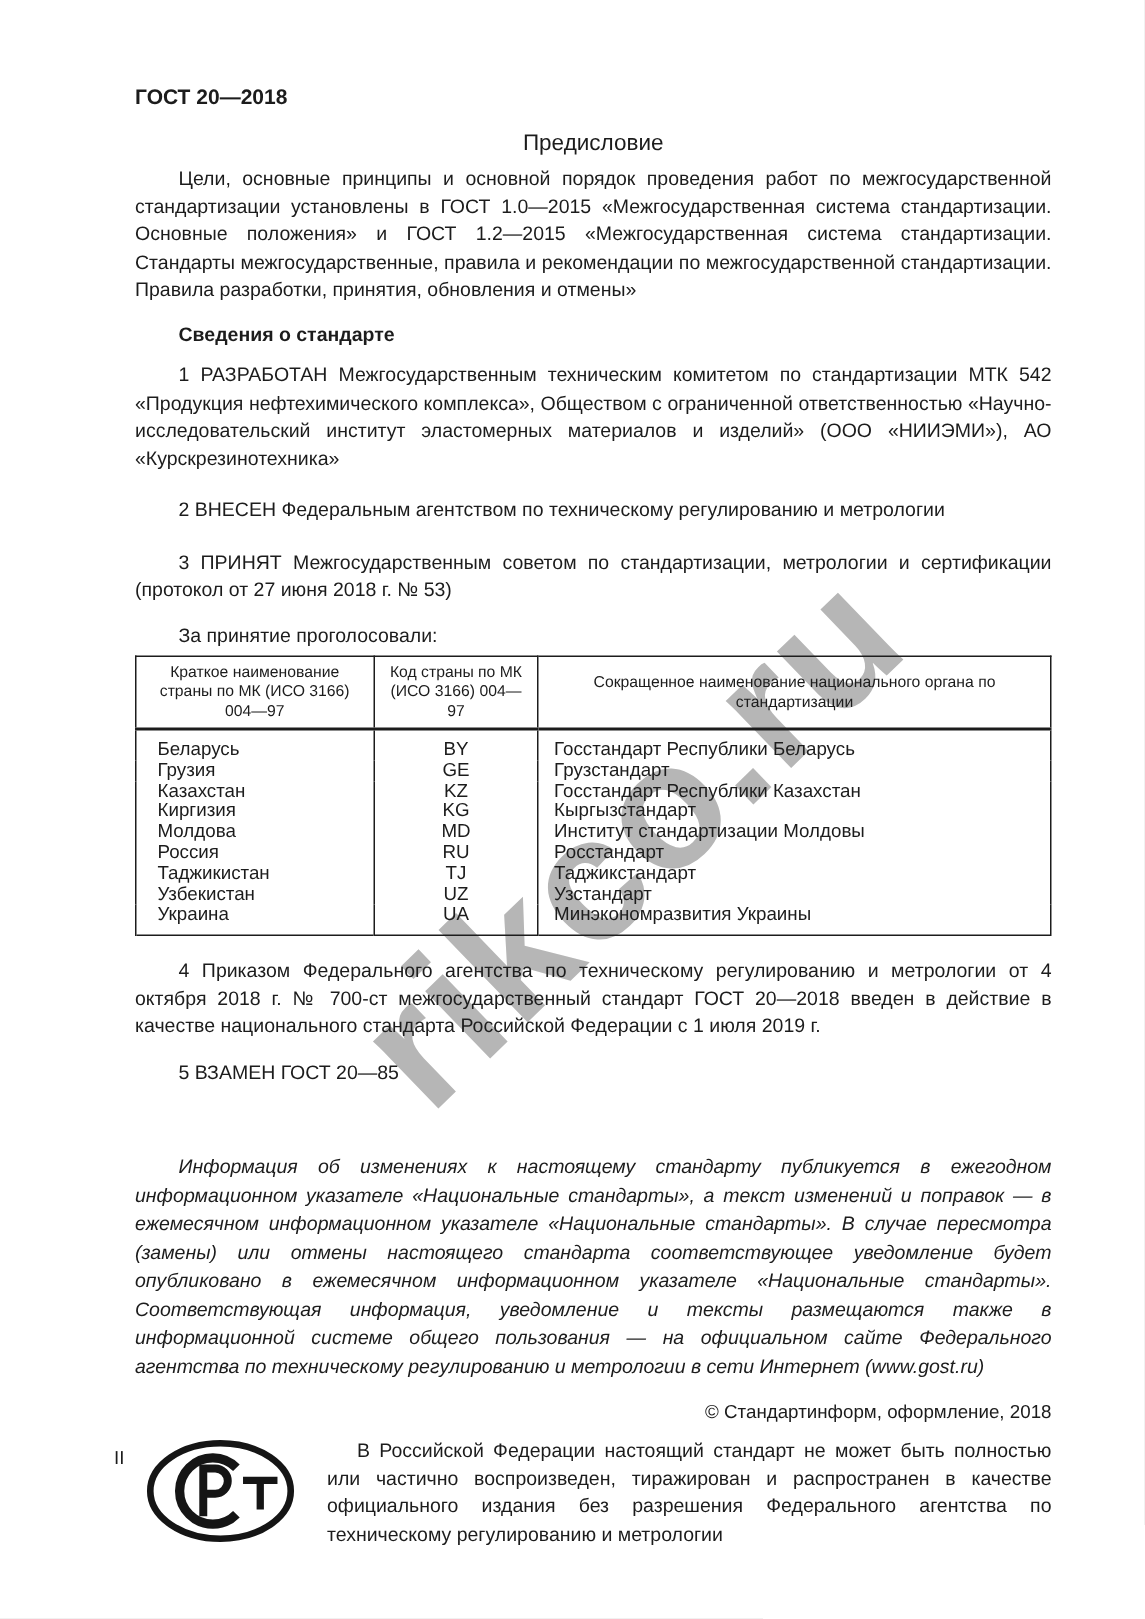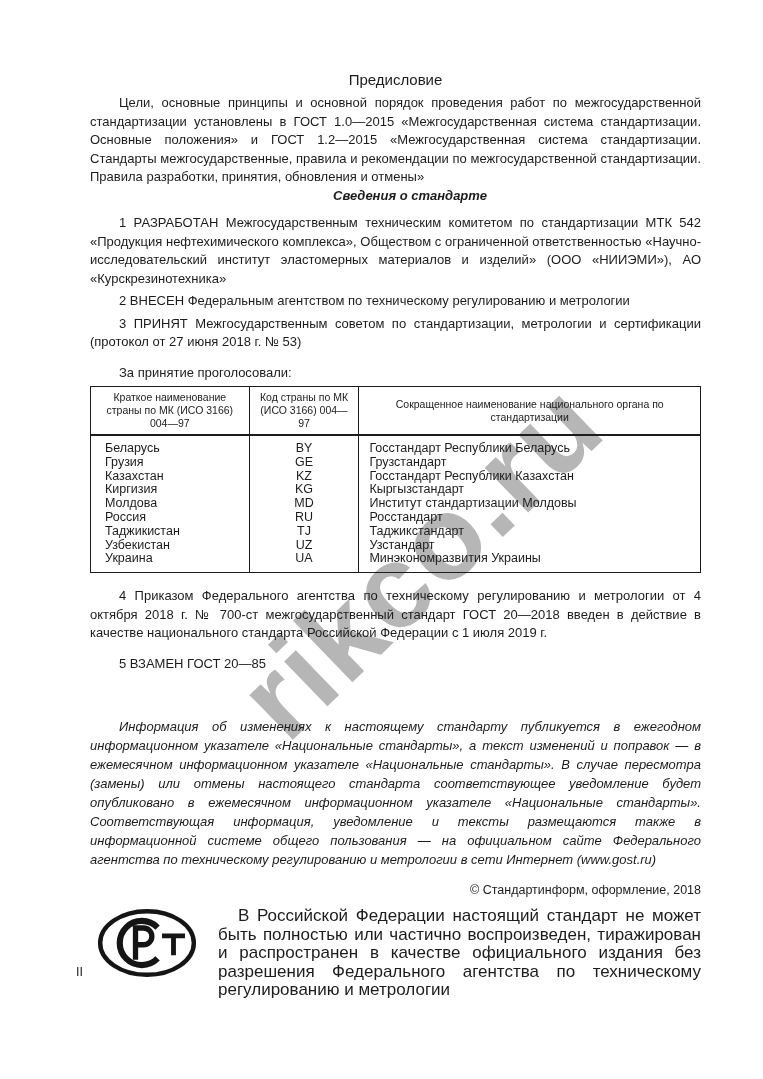--- a/index.html
+++ b/index.html
@@ -30,23 +30,23 @@
     padding: 56px 62px 0 90px;
   }
   .doc-number { font-size: 14px; font-weight: bold; }
   .title { font-size: 15px; font-weight: normal; text-align: center; margin: 15px 0 0 0; }
   .para {
     font-size: 13px; line-height: 18.5px;
     text-align: justify; margin: 0;
     text-indent: 29px;
   }
   .intro { margin-top: 6px; }
-  .info-heading { font-weight: bold; text-align: center; font-style: italic; }
+  .info-heading { margin-top: 11px; font-weight: bold; text-align: left; }
   .item1 { margin-top: 9px; }
-  .item  { margin-top: 4px; }
+  .item  { margin-top: 16px; }
   .vote-line { margin-top: 12px; text-align: left; }
 
   table.vote-table {
     width: 100%;
     border-collapse: collapse;
     margin-top: 4px;
     border: 1.5px solid #1c1c1c;
   }
   table.vote-table th {
     border: 1px solid #1c1c1c;
@@ -87,21 +87,21 @@
   }
   .bottom-row {
     margin-top: 8px;
     display: flex;
     align-items: flex-start;
     gap: 18px;
   }
   .logo-wrap { flex: 0 0 auto; margin-left: 4px; }
   .restriction {
     flex: 1 1 auto;
-    font-size: 17px; line-height: 18.5px;
+    font-size: 13px; line-height: 18.5px;
     text-align: justify;
     text-indent: 20px;
     margin: 2px 0 0 0;
   }
   .page-number {
     position: absolute;
     left: 76px; top: 965px;
     font-size: 12.5px;
     z-index: 1;
   }
@@ -109,20 +109,21 @@
 </style>
 </head>
 <body>
 
 <div class="page">
 
   <div class="watermark">rikco.ru</div>
 
   <div class="content">
 
+    <div class="doc-number">ГОСТ 20—2018</div>
 
     <div class="title">Предисловие</div>
 
     <p class="para intro">Цели, основные принципы и основной порядок проведения работ по межгосударственной стандартизации установлены в ГОСТ 1.0—2015 «Межгосударственная система стандартизации. Основные положения» и ГОСТ 1.2—2015 «Межгосударственная система стандартизации. Стандарты межгосударственные, правила и рекомендации по межгосударственной стандартизации. Правила разработки, принятия, обновления и отмены»</p>
 
     <p class="para info-heading">Сведения о стандарте</p>
 
     <p class="para item1">1 РАЗРАБОТАН Межгосударственным техническим комитетом по стандартизации МТК 542 «Продукция нефтехимического комплекса», Обществом с ограниченной ответственностью «Научно-исследовательский институт эластомерных материалов и изделий» (ООО «НИИЭМИ»), АО «Курскрезинотехника»</p>
     <p class="para item">2 ВНЕСЕН Федеральным агентством по техническому регулированию и метрологии</p>
     <p class="para item">3 ПРИНЯТ Межгосударственным советом по стандартизации, метрологии и сертификации (протокол от 27 июня 2018 г. № 53)</p>

